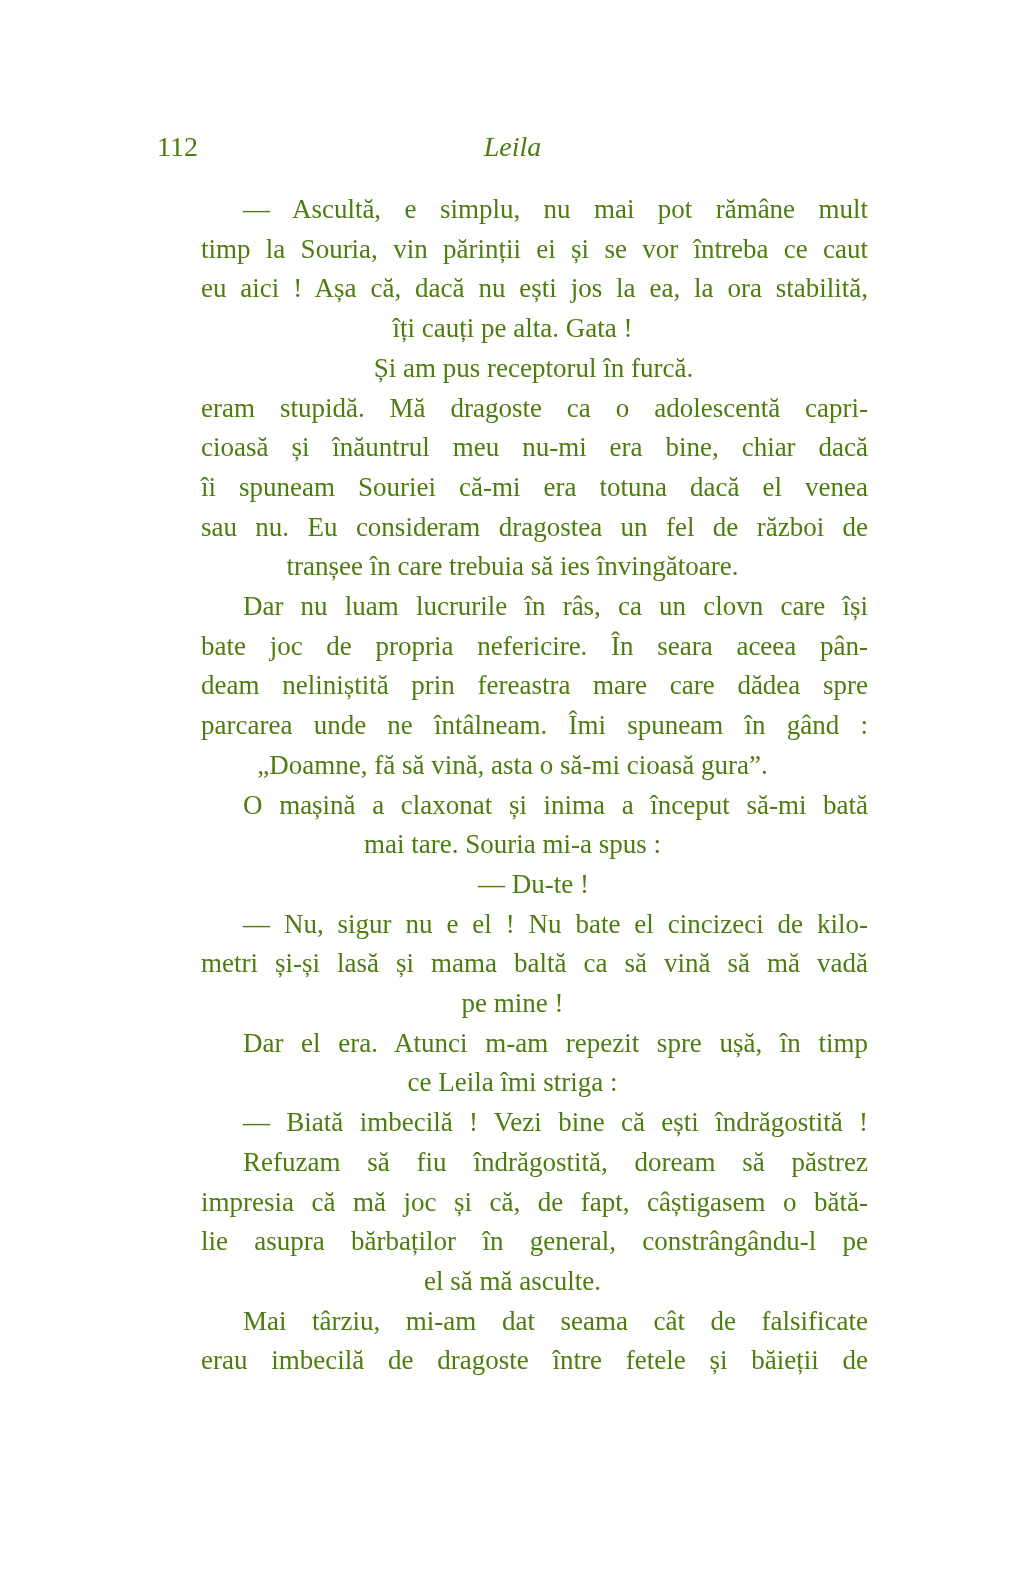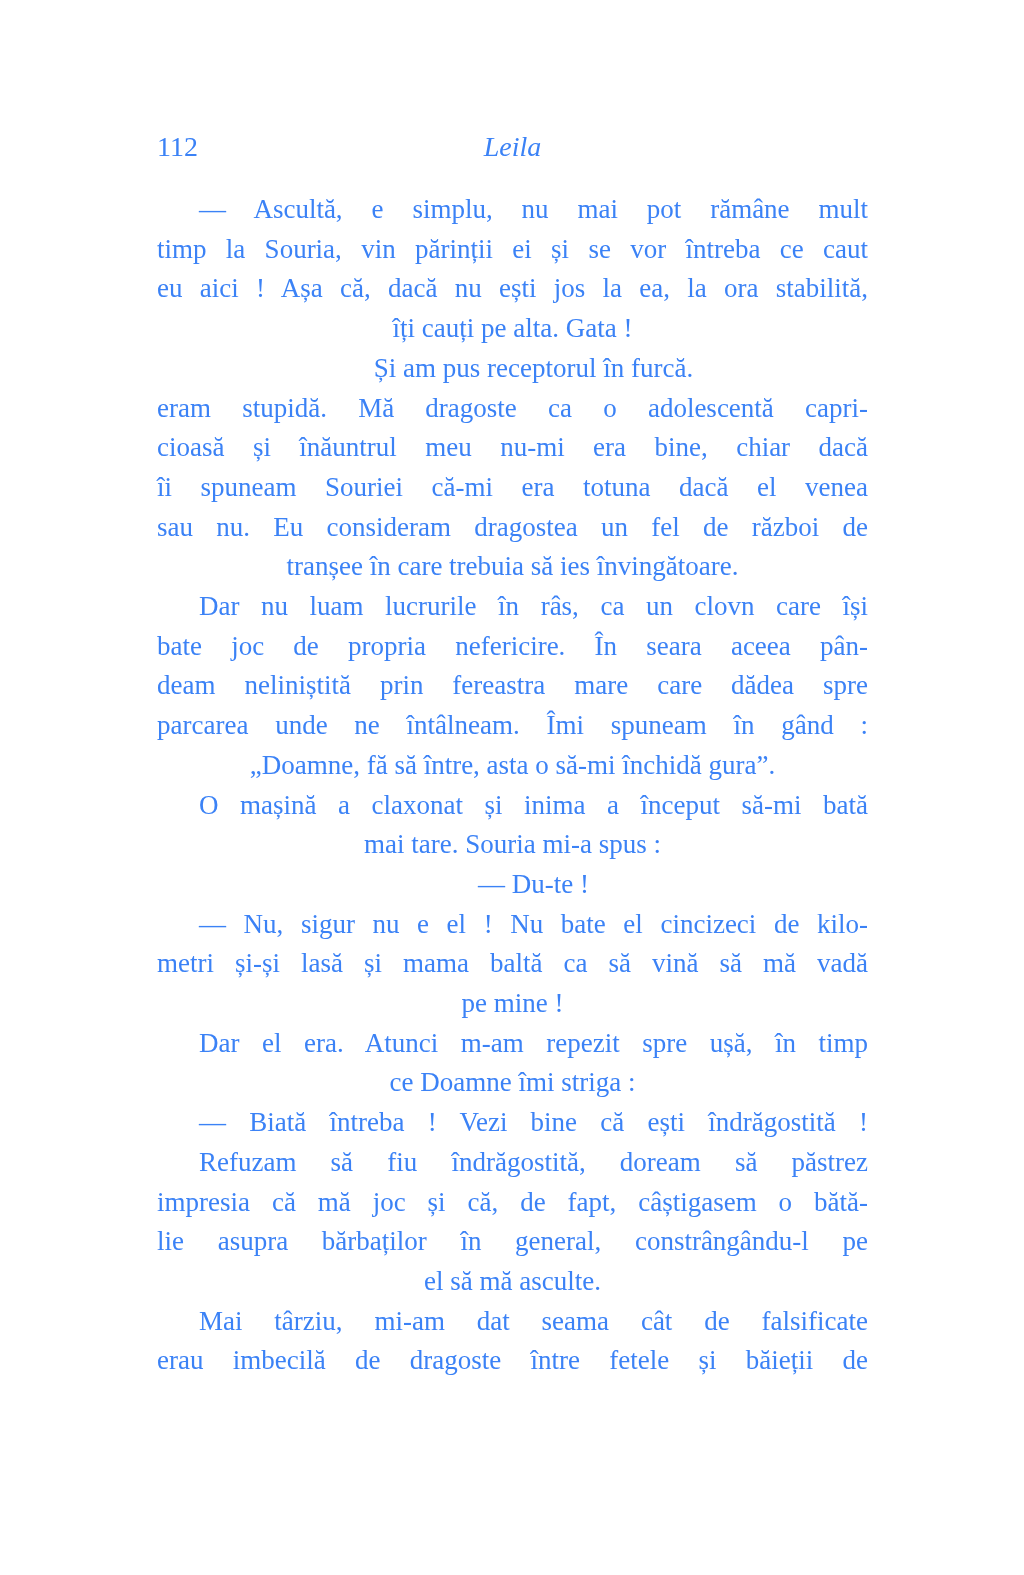--- a/index.html
+++ b/index.html
@@ -5,21 +5,21 @@
   html, body {
     margin: 0;
     padding: 0;
     background: #ffffff;
   }
   .page {
     position: relative;
     width: 1024px;
     height: 1575px;
     background: #ffffff;
-    color: #3b82f6;
+    color: #4d7c0f;
     font-family: "Liberation Serif", serif;
     overflow: hidden;
   }
   .header {
     position: absolute;
     left: 157px;
     top: 130px;
     width: 711px;
     height: 34px;
     font-size: 28px;
@@ -50,20 +50,21 @@
     margin: 0;
     padding: 0;
   }
   .line {
     text-align: center;
     text-justify: inter-word;
   }
   .line.just {
     text-align: justify;
     text-align-last: justify;
+    margin-left: 44px;
   }
   .line.indent {
     text-indent: 42px;
   }
 </style>
 </head>
 <body>
 
 <div class="page">
   <div class="header">
@@ -85,40 +86,40 @@
         <div class="line just">cioasă și înăuntrul meu nu-mi era bine, chiar dacă</div>
         <div class="line just">îi spuneam Souriei că-mi era totuna dacă el venea</div>
         <div class="line just">sau nu. Eu consideram dragostea un fel de război de</div>
         <div class="line">tranșee în care trebuia să ies învingătoare.</div>
       </div>
       <div class="paragraph">
         <div class="line indent just">Dar nu luam lucrurile în râs, ca un clovn care își</div>
         <div class="line just">bate joc de propria nefericire. În seara aceea pân-</div>
         <div class="line just">deam neliniștită prin fereastra mare care dădea spre</div>
         <div class="line just">parcarea unde ne întâlneam. Îmi spuneam în gând :</div>
-        <div class="line">„Doamne, fă să între, asta o să-mi închidă gura”.</div>
+        <div class="line">„Doamne, fă să vină, asta o să-mi cioasă gura”.</div>
       </div>
       <div class="paragraph">
         <div class="line indent just">O mașină a claxonat și inima a început să-mi bată</div>
         <div class="line">mai tare. Souria mi-a spus :</div>
       </div>
       <div class="paragraph">
         <div class="line indent">— Du-te !</div>
       </div>
       <div class="paragraph">
         <div class="line indent just">— Nu, sigur nu e el ! Nu bate el cincizeci de kilo-</div>
         <div class="line just">metri și-și lasă și mama baltă ca să vină să mă vadă</div>
         <div class="line">pe mine !</div>
       </div>
       <div class="paragraph">
         <div class="line indent just">Dar el era. Atunci m-am repezit spre ușă, în timp</div>
-        <div class="line">ce Doamne îmi striga :</div>
+        <div class="line">ce Leila îmi striga :</div>
       </div>
       <div class="paragraph">
-        <div class="line indent just">— Biată întreba ! Vezi bine că ești îndrăgostită !</div>
+        <div class="line indent just">— Biată imbecilă ! Vezi bine că ești îndrăgostită !</div>
       </div>
       <div class="paragraph">
         <div class="line indent just">Refuzam să fiu îndrăgostită, doream să păstrez</div>
         <div class="line just">impresia că mă joc și că, de fapt, câștigasem o bătă-</div>
         <div class="line just">lie asupra bărbaților în general, constrângându-l pe</div>
         <div class="line">el să mă asculte.</div>
       </div>
       <div class="paragraph">
         <div class="line indent just">Mai târziu, mi-am dat seama cât de falsificate</div>
         <div class="line just">erau imbecilă de dragoste între fetele și băieții de</div>

